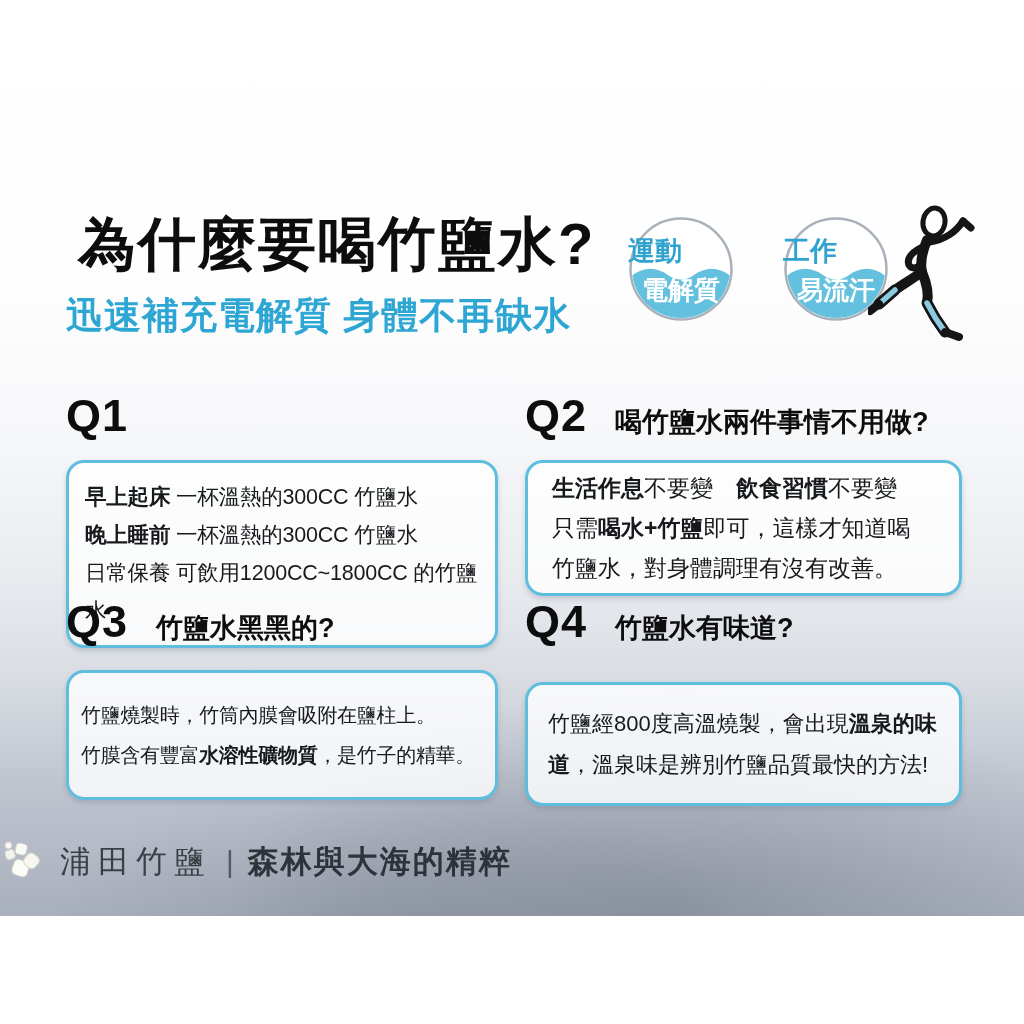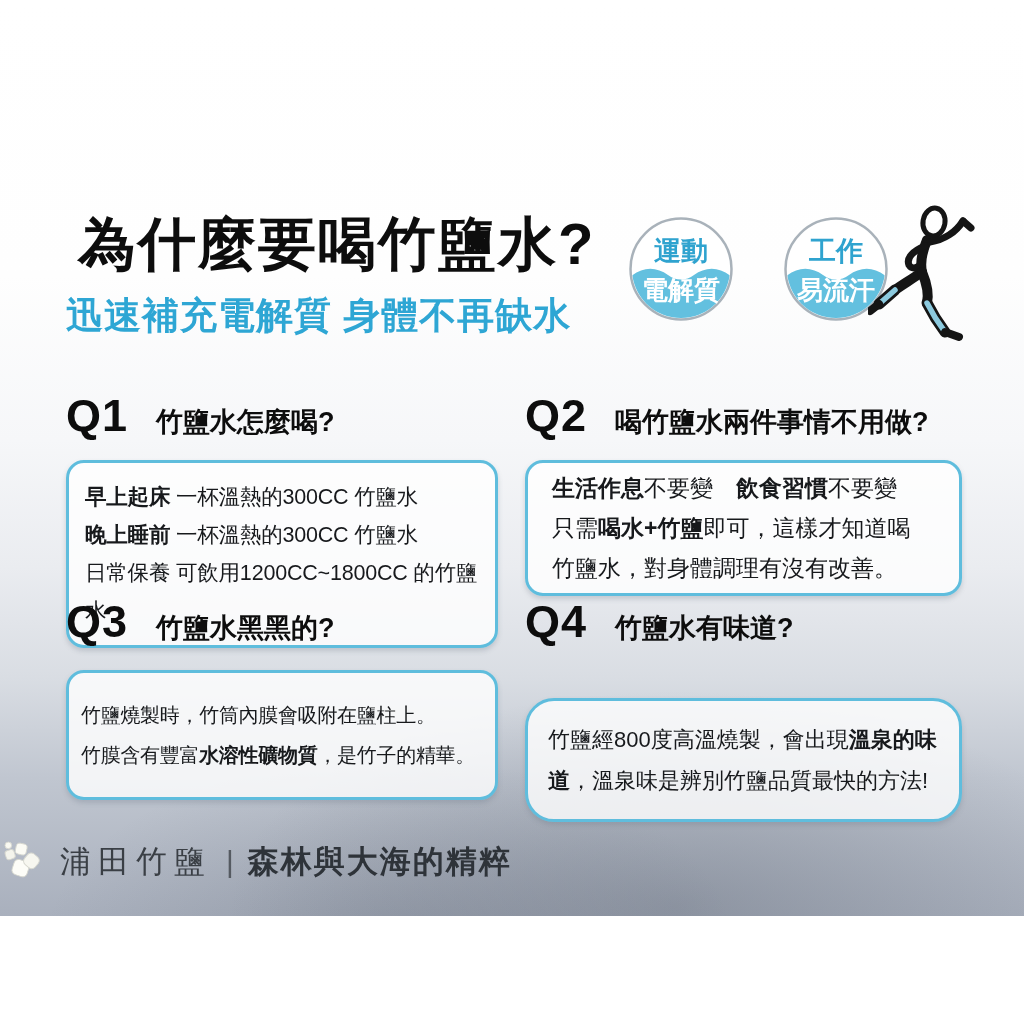--- a/index.html
+++ b/index.html
@@ -20,21 +20,21 @@
     position:absolute; left:78px; top:206px;
     font-size:58px; font-weight:900; color:#0d0d0d; letter-spacing:2px;
   }
   .subtitle {
     position:absolute; left:66px; top:291px;
     font-size:37px; font-weight:800; color:#2ea6d4; letter-spacing:1px;
   }
   .badge { position:absolute; width:106px; height:106px; }
   .badge svg { position:absolute; inset:0; }
   .badge .top {
-    position:absolute; top:17px; width:100%; text-align:center;
+    position:absolute; top:17px; width:100%; 
     font-size:27px; font-weight:800; color:#2fa3cf;
   }
   .badge .bottom {
     position:absolute; top:57px; width:100%; text-align:center;
     font-size:26px; font-weight:800; color:#ffffff;
   }
   .badge1 { left:628px; top:216px; }
   .badge2 { left:783px; top:216px; }
   .runner { position:absolute; left:868px; top:202px; width:120px; height:155px; }
 
@@ -49,21 +49,21 @@
   .qbox {
     margin-top:18px; background:rgba(255,255,255,.8);
     border:3px solid #5fbddd; border-radius:18px;
     padding:15px 16px; font-size:22px; line-height:38px;
     box-shadow:0 3px 5px rgba(96,106,122,.25);
   }
   .qbox .b { font-weight:800; }
   .q1 .qbox { font-size:21.5px; letter-spacing:-0.2px; }
   .q2 .qbox { padding:5px 24px; line-height:40px; font-size:23px; }
   .q3 .qbox { margin-top:22px; padding:22px 12px; line-height:40px; font-size:20px; letter-spacing:-0.3px; }
-  .q4 .qbox { margin-top:50px; padding:18px 20px; line-height:41px; font-size:22px;border-radius:29px; }
+  .q4 .qbox { margin-top:34px; padding:18px 20px; line-height:41px; font-size:22px; }
 
   .footer {
     position:absolute; left:0; top:838px; width:1024px;
     display:flex; justify-content:flex-start; align-items:center; gap:12px;
   }
   .brand   { font-size:31px; font-weight:500; color:#3a3f45; letter-spacing:7px; }
   .divider { font-size:30px; font-weight:200; color:#555a61; margin:0 2px; }
   .tagline { font-size:31px; font-weight:800; color:#2e3339; letter-spacing:2px; }
 </style>
 </head>
@@ -116,21 +116,20 @@
     <path d="M54,70 C59,82 61,92 59,101" stroke-width="10"></path>
     <path d="M59,101 C65,113 71,122 77,130" stroke-width="11"></path>
     <path d="M59,101 C65,113 71,122 77,130" stroke="#8ccadf" stroke-width="5.5"></path>
     <path d="M77,130 L91,135" stroke-width="8"></path>
   </g>
 </svg>
 
 <div class="qcard q1">
   <div class="qhead">
     <span class="qid">Q1</span>
-    <span class="qtext">竹鹽水怎麼喝?</span>
   </div>
   <div class="qbox">
       <div class="line"><span class="b">早上起床</span><span> 一杯溫熱的300CC 竹鹽水</span></div>
       <div class="line"><span class="b">晚上睡前</span><span> 一杯溫熱的300CC 竹鹽水</span></div>
       <div class="line"><span>日常保養 可飲用1200CC~1800CC 的竹鹽水</span></div>
     </div>
 </div>
 
 <div class="qcard q2">
   <div class="qhead">

